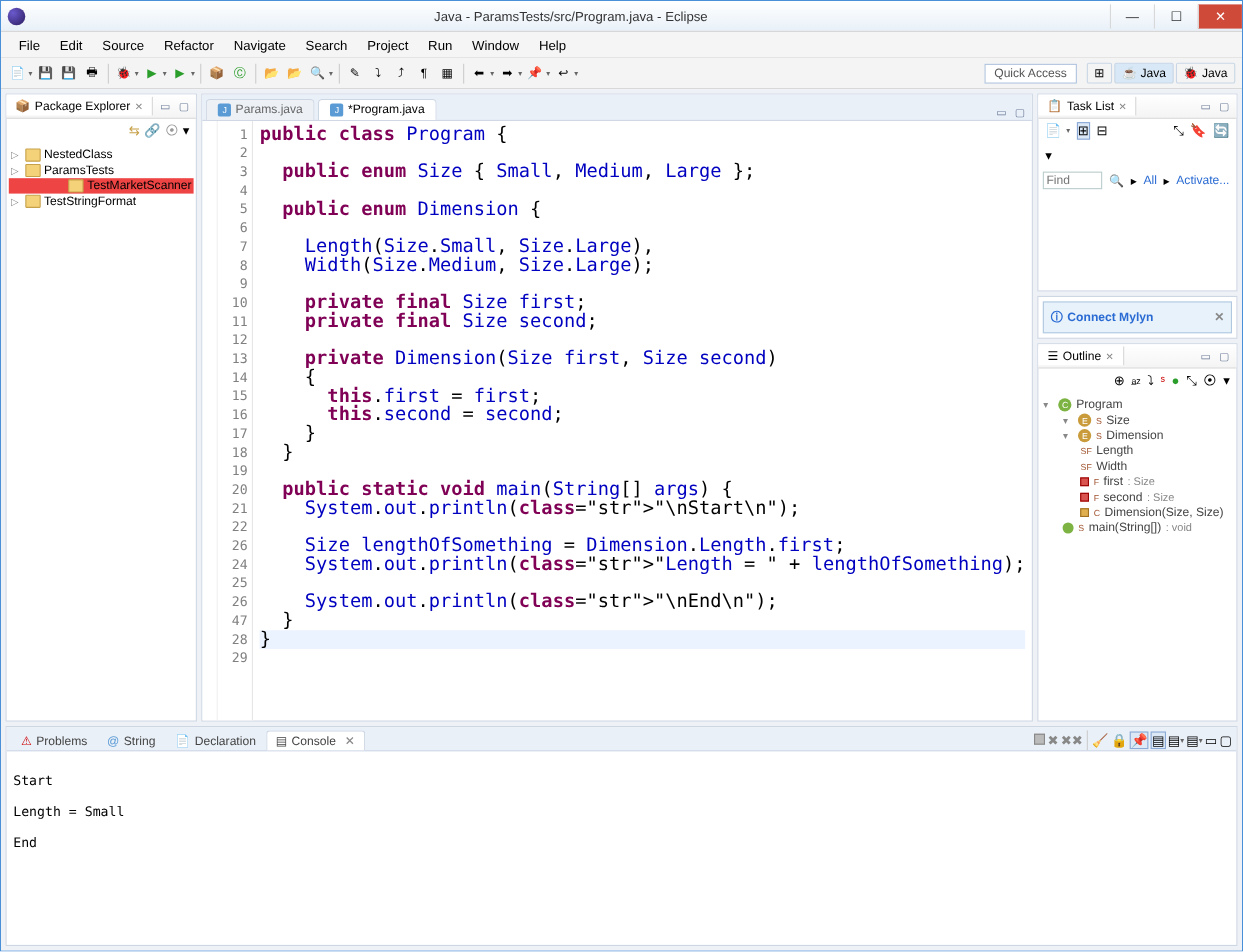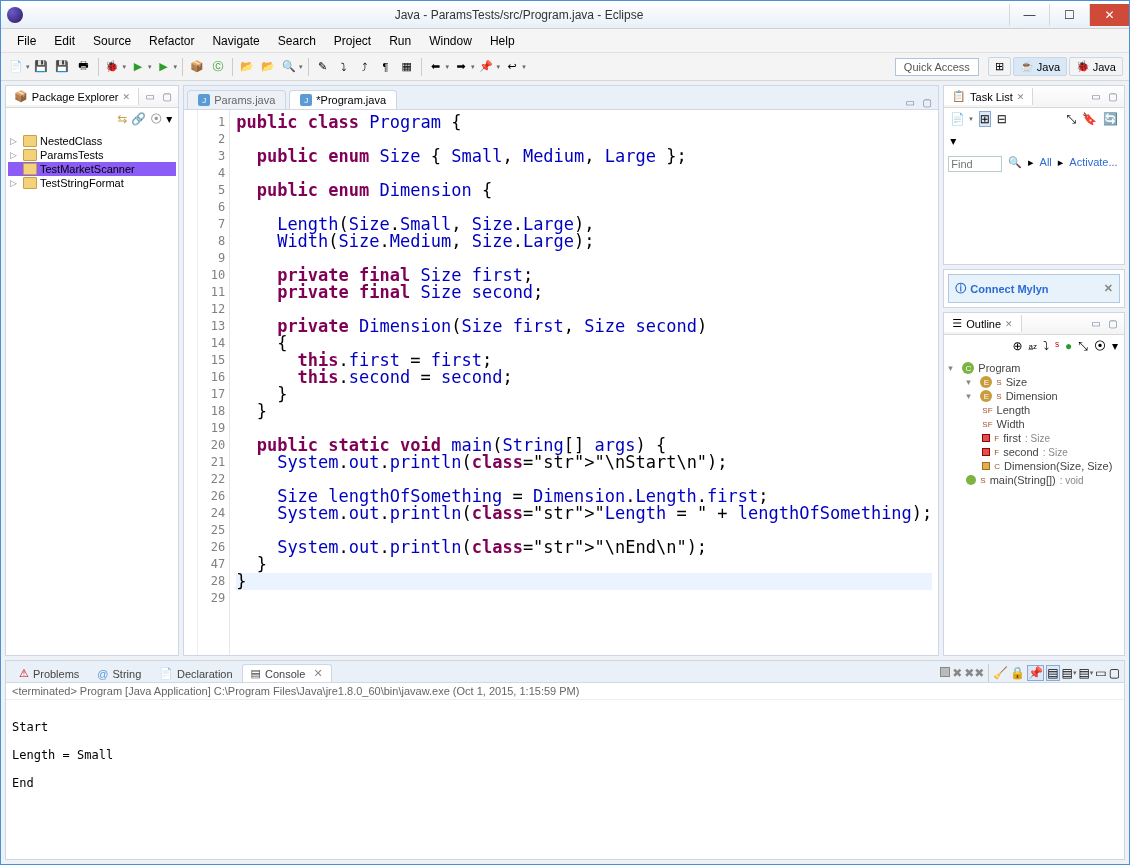--- a/index.html
+++ b/index.html
@@ -29,36 +29,36 @@
 .panel.right { width: 230px; display: flex; flex-direction: column; gap: 4px; background: transparent; border: none; }
 .panel.right .subpanel { background: #fff; border: 1px solid #cdd6e3; display: flex; flex-direction: column; }
 .view-header { height: 22px; display: flex; align-items: center; border-bottom: 1px solid #d8d8d8; background: linear-gradient(#fff, #f4f4f4); }
 .view-tab { display: flex; align-items: center; gap: 4px; padding: 2px 8px; border-right: 1px solid #d8d8d8; font-size: 11px; background: #fff; }
 .view-tab .xicon { color: #888; font-size: 9px; }
 .view-toolbar { margin-left: auto; display: flex; gap: 3px; padding: 0 4px; align-items: center; }
 .view-toolbar .ti { width: 14px; height: 14px; font-size: 10px; display: flex; align-items: center; justify-content: center; color: #6b7c99; }
 .mini-toolbar { height: 22px; display: flex; align-items: center; justify-content: flex-end; gap: 4px; padding: 0 6px; }
 .tree { padding: 4px 2px; font-size: 11px; overflow: auto; flex: 1; }
 .tree-row { display: flex; align-items: center; gap: 3px; padding: 1px 2px; white-space: nowrap; }
-.tree-row.sel { background: #8b5cf6; }
+.tree-row.sel { background: #ef4444; justify-content: flex-end; }
 .expand { width: 10px; color: #888; font-size: 9px; }
 .proj-icon { width: 14px; height: 12px; background: #f4d27a; border: 1px solid #c7a14a; border-radius: 1px; }
 .editor-tabs { height: 24px; display: flex; align-items: flex-end; border-bottom: 1px solid #d0d8e6; background: #eaf0f8; }
 .ed-tab { display: flex; align-items: center; gap: 4px; padding: 3px 10px; font-size: 11px; border: 1px solid #cdd6e3; border-bottom: none; border-radius: 4px 4px 0 0; margin-left: 3px; background: #edf1f6; color: #666; }
 .ed-tab.active { background: #fff; color: #000; }
 .ed-tab .ji { width: 12px; height: 12px; background: #5b9bd5; border-radius: 2px; font-size: 8px; color: #fff; display: flex; align-items: center; justify-content: center; }
 .editor-body { flex: 1; display: flex; overflow: hidden; position: relative; }
 .gutter { width: 32px; background: #fff; border-right: 1px solid #e6e6e6; text-align: right; padding: 4px 4px 0 0; font-family: Consolas, monospace; font-size: 12px; color: #808080; }
 .gutter .ln { height: 17px; line-height: 17px; }
 .marker-strip { width: 14px; background: #fff; border-right: 1px solid #eee; }
 .code { flex: 1; padding: 4px 6px; font-family: Consolas, monospace; font-size: 17px; line-height: 17px; white-space: pre; overflow: auto; }
 .code .kw { color: #7f0055; font-weight: bold; }
 .code .id { color: #0000c0; }
 .code .cur-line { background: #eaf3ff; display: inline-block; width: 100%; }
-.find-row { display: flex; gap: 6px; padding: 4px; font-size: 11px; }
+.find-row { display: flex; align-items: center; gap: 6px; padding: 4px; font-size: 11px; }
 .find-row input { width: 54px; font-size: 11px; padding: 1px 2px; border: 1px solid #bcc; }
 .find-row .link { color: #2a6bd3; }
 .outline-tree { padding: 4px; font-size: 11px; overflow: auto; flex: 1; }
 .ot-row { display: flex; align-items: center; gap: 4px; padding: 1px 0; white-space: nowrap; }
 .ot-row .e-class { width: 12px; height: 12px; border-radius: 50%; background: #7cb342; color: #fff; font-size: 8px; display: flex; align-items: center; justify-content: center; }
 .ot-row .e-enum { width: 12px; height: 12px; border-radius: 50%; background: #c99b3a; color: #fff; font-size: 8px; display: flex; align-items: center; justify-content: center; }
 .ot-row .e-sf { font-size: 8px; color: #a0522d; }
 .ot-row .e-f { width: 8px; height: 8px; background: #d9534f; border: 1px solid #900; }
 .ot-row .e-c { width: 8px; height: 8px; background: #e0b050; border: 1px solid #a07020; }
 .ot-row .e-m { width: 10px; height: 10px; border-radius: 50%; background: #7cb342; }
@@ -405,21 +405,20 @@
             <span class="ti" style="border:1px solid #8aa9d6;background:#dce8f6">📌</span>
             <span class="ti" style="border:1px solid #8aa9d6;background:#dce8f6">▤</span>
             <span class="ti">▤</span>
               <span class="tb-dd">▾</span>
             <span class="ti">▤</span>
               <span class="tb-dd">▾</span>
             <span class="ti">▭</span>
             <span class="ti">▢</span>
           </div>
         </div>
-        <div class="console-info">&lt;terminated&gt; Program [Java Application] C:\Program Files\Java\jre1.8.0_60\bin\javaw.exe (Oct 1, 2015, 1:15:59 PM)</div>
         <div class="console-out">
 Start
 
 Length = Small
 
 End
 </div>
       </div>
     </div>
   </div>

